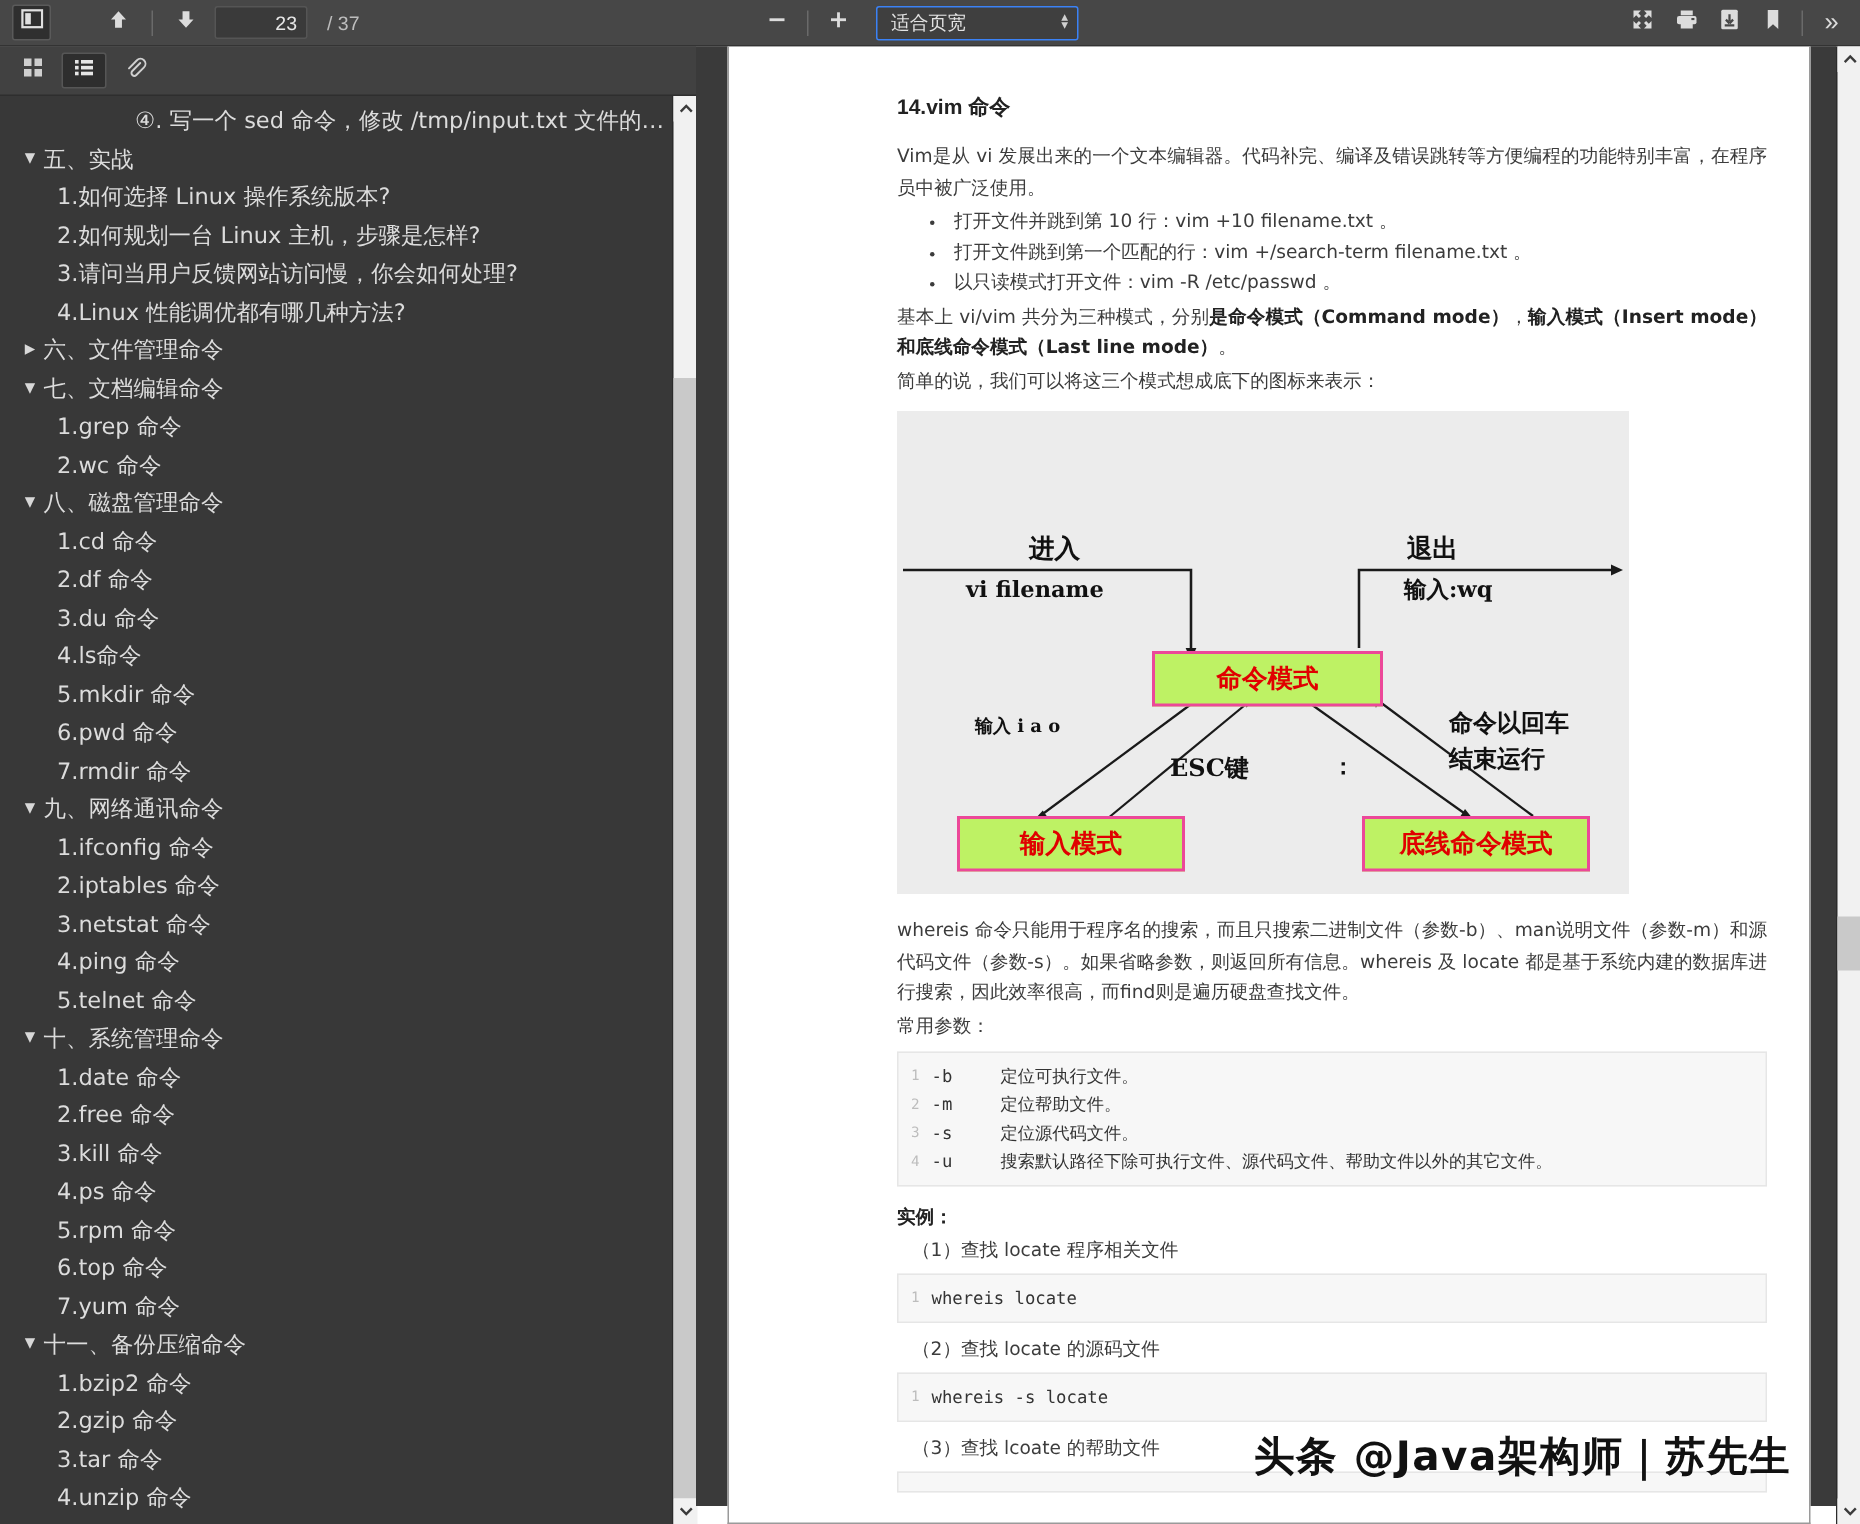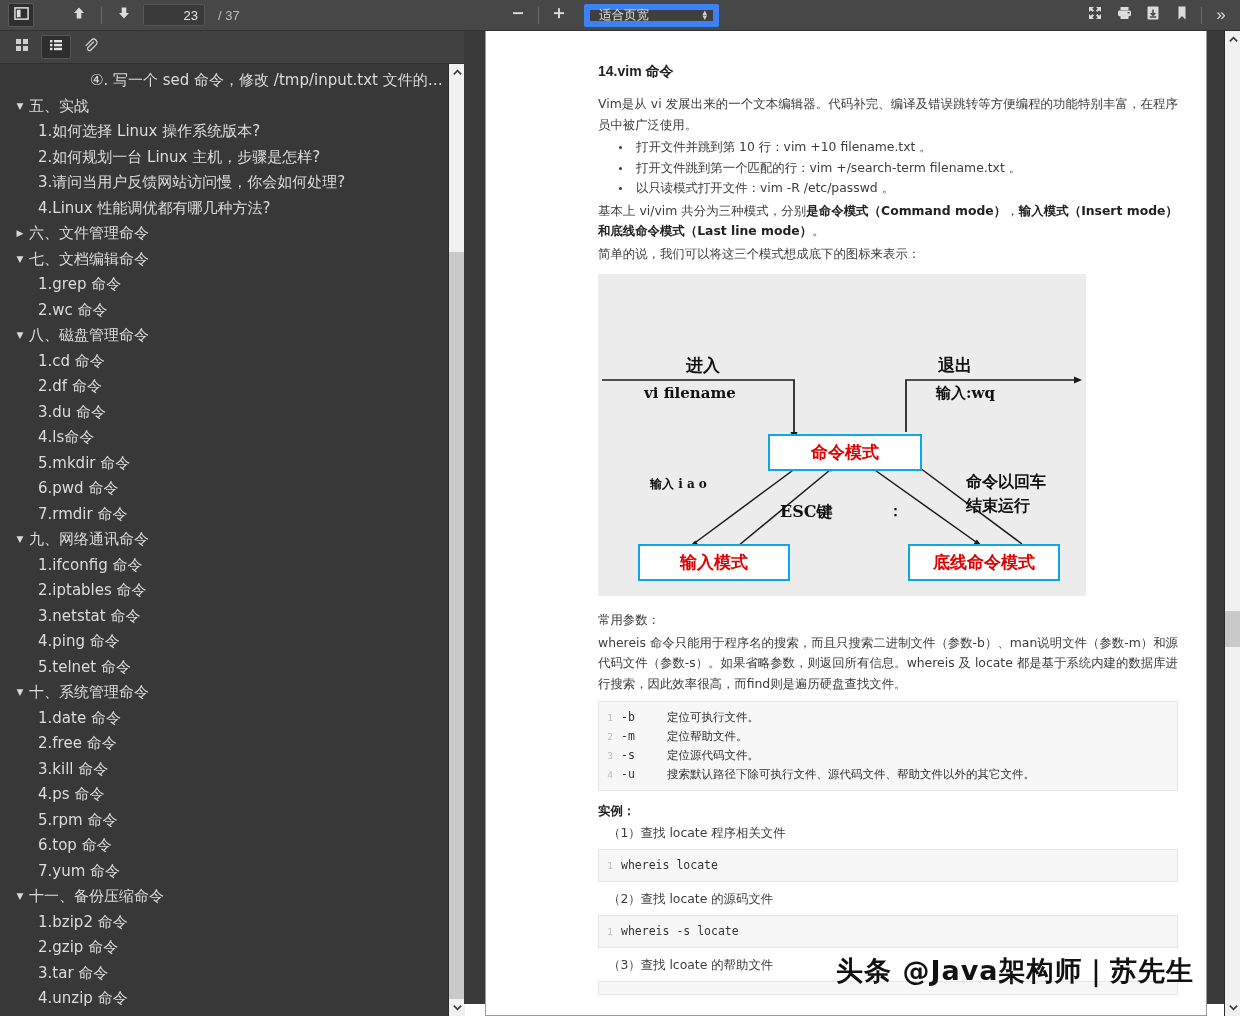--- a/index.html
+++ b/index.html
@@ -35,21 +35,21 @@
   .page-input {
     width: 62px; height: 22px;
     background: #3a3a3a; border: 1px solid #555; border-radius: 2px;
     color: #e6e6e6; font-size: 13px; text-align: right;
     padding: 0 6px; outline: none;
   }
   .page-total { color: #bdbdbd; font-size: 13px; margin-left: 7px; }
 
   .zoom-select {
     width: 135px; height: 23px; margin-left: 8px;
-    background: #3f3f3f; border: 6px solid #3b82f6; border-radius: 2px;
+    background: #3f3f3f; border: 1px solid #3b82f6; border-radius: 2px;
     color: #e2e2e2; font-size: 12.5px;
     display: flex; align-items: center; justify-content: space-between;
     padding: 0 6px 0 9px; cursor: pointer;
     font-family: "DejaVu Sans", sans-serif;
   }
   .spin { display: flex; flex-direction: column; line-height: 5px; font-size: 9px; color: #d0d0d0; }
 
   
   .sidebar {
     position: absolute; top: 31px; left: 0; width: 464px; height: 985px;
@@ -130,21 +130,21 @@
   .figure {
     width: 488px; height: 322px; margin: 10px 0 14px 0;
     background: #ececec; position: relative; overflow: hidden;
   }
   .fig-title {
     position: absolute; top: 4px; left: 0; width: 100%;
     text-align: center; font-family: "DejaVu Serif", "Liberation Serif", serif;
     font-size: 31px; color: #1a1a1a; letter-spacing: 1px;
   }
   .fig-box {
-    position: absolute; background: #ffffff; border: 2px solid #0ea5e9;
+    position: absolute; background: #bef264; border: 2px solid #ec4899;
     display: flex; align-items: center; justify-content: center;
     color: #e00000; font-weight: bold;
     font-family: "DejaVu Sans", "Liberation Sans", sans-serif;
   }
   .fig-lbl {
     position: absolute; font-family: "DejaVu Serif", "Liberation Serif", serif;
     color: #111; font-weight: bold; white-space: nowrap;
   }
   .fig-svg { position: absolute; top: 0; left: 0; }
 
@@ -499,22 +499,22 @@
           <div class="fig-lbl" style="left:52px;top:202px;font-size:12px;">输入 i a o</div>
           <div class="fig-lbl" style="left:182px;top:228px;font-size:16px;">ESC键</div>
           <div class="fig-lbl" style="left:290px;top:228px;font-size:15px;">：</div>
           <div class="fig-lbl" style="left:368px;top:198px;font-size:16px;">命令以回车</div>
           <div class="fig-lbl" style="left:368px;top:222px;font-size:16px;">结束运行</div>
 
           <div class="fig-box" style="left:40px;top:270px;width:152px;height:37px;font-size:17px;">输入模式</div>
           <div class="fig-box" style="left:310px;top:270px;width:152px;height:37px;font-size:17px;">底线命令模式</div>
         </div>
 
+        <p class="doc-p">whereis 命令只能用于程序名的搜索，而且只搜索二进制文件（参数-b）、man说明文件（参数-m）和源代码文件（参数-s）。如果省略参数，则返回所有信息。whereis 及 locate 都是基于系统内建的数据库进行搜索，因此效率很高，而find则是遍历硬盘查找文件。</p>
         <p class="doc-p">常用参数：</p>
-        <p class="doc-p">whereis 命令只能用于程序名的搜索，而且只搜索二进制文件（参数-b）、man说明文件（参数-m）和源代码文件（参数-s）。如果省略参数，则返回所有信息。whereis 及 locate 都是基于系统内建的数据库进行搜索，因此效率很高，而find则是遍历硬盘查找文件。</p>
 
         <div class="code" id="params-code">
             <div class="code-line">
               <span class="code-num">1</span>
               <span class="code-txt" style="width: 46px;">-b</span>
               <span class="code-cn" style="font-size: 11.5px;">定位可执行文件。</span>
             </div>
             <div class="code-line">
               <span class="code-num">2</span>
               <span class="code-txt" style="width: 46px;">-m</span>

